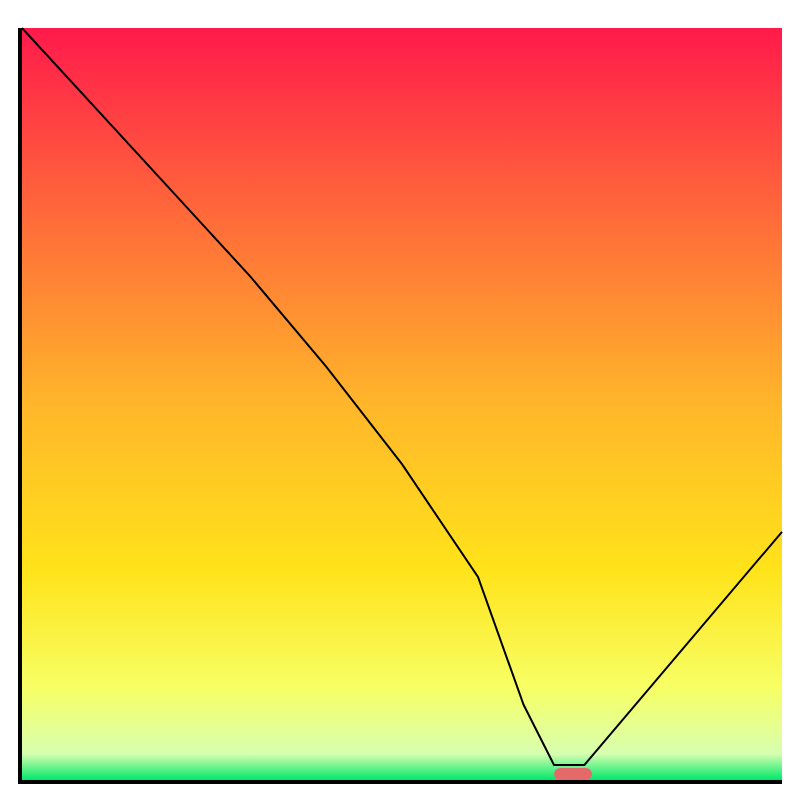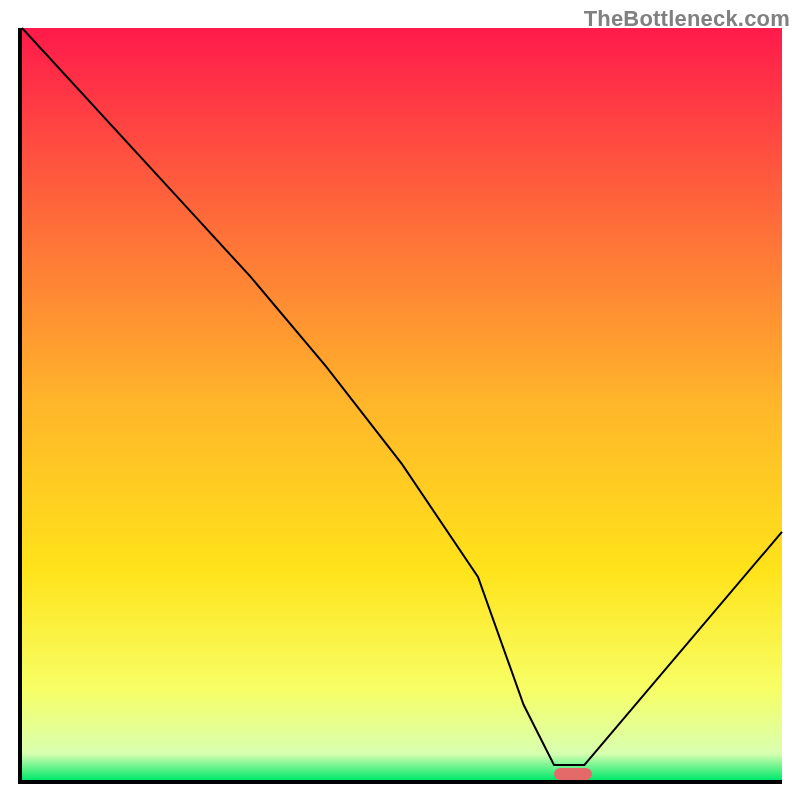--- a/index.html
+++ b/index.html
@@ -40,21 +40,20 @@
     top: 28px;
     width: 760px;
     height: 752px;
     overflow: visible;
   }
 </style>
 </head>
 <body>
 
 <div class="container">
-  <div class="watermark">TheBottleneck.com</div>
   <div class="plot-frame"></div>
   <svg class="plot" viewBox="0 0 100 100" preserveAspectRatio="none">
     <defs>
       <linearGradient id="bg-grad" x1="0" y1="0" x2="0" y2="1">
           <stop offset="0%" stop-color="#ff1a4b"></stop>
           <stop offset="25%" stop-color="#ff6a3a"></stop>
           <stop offset="50%" stop-color="#ffb62a"></stop>
           <stop offset="72%" stop-color="#ffe31a"></stop>
           <stop offset="88%" stop-color="#f7ff66"></stop>
           <stop offset="96.5%" stop-color="#d8ffb0"></stop>

